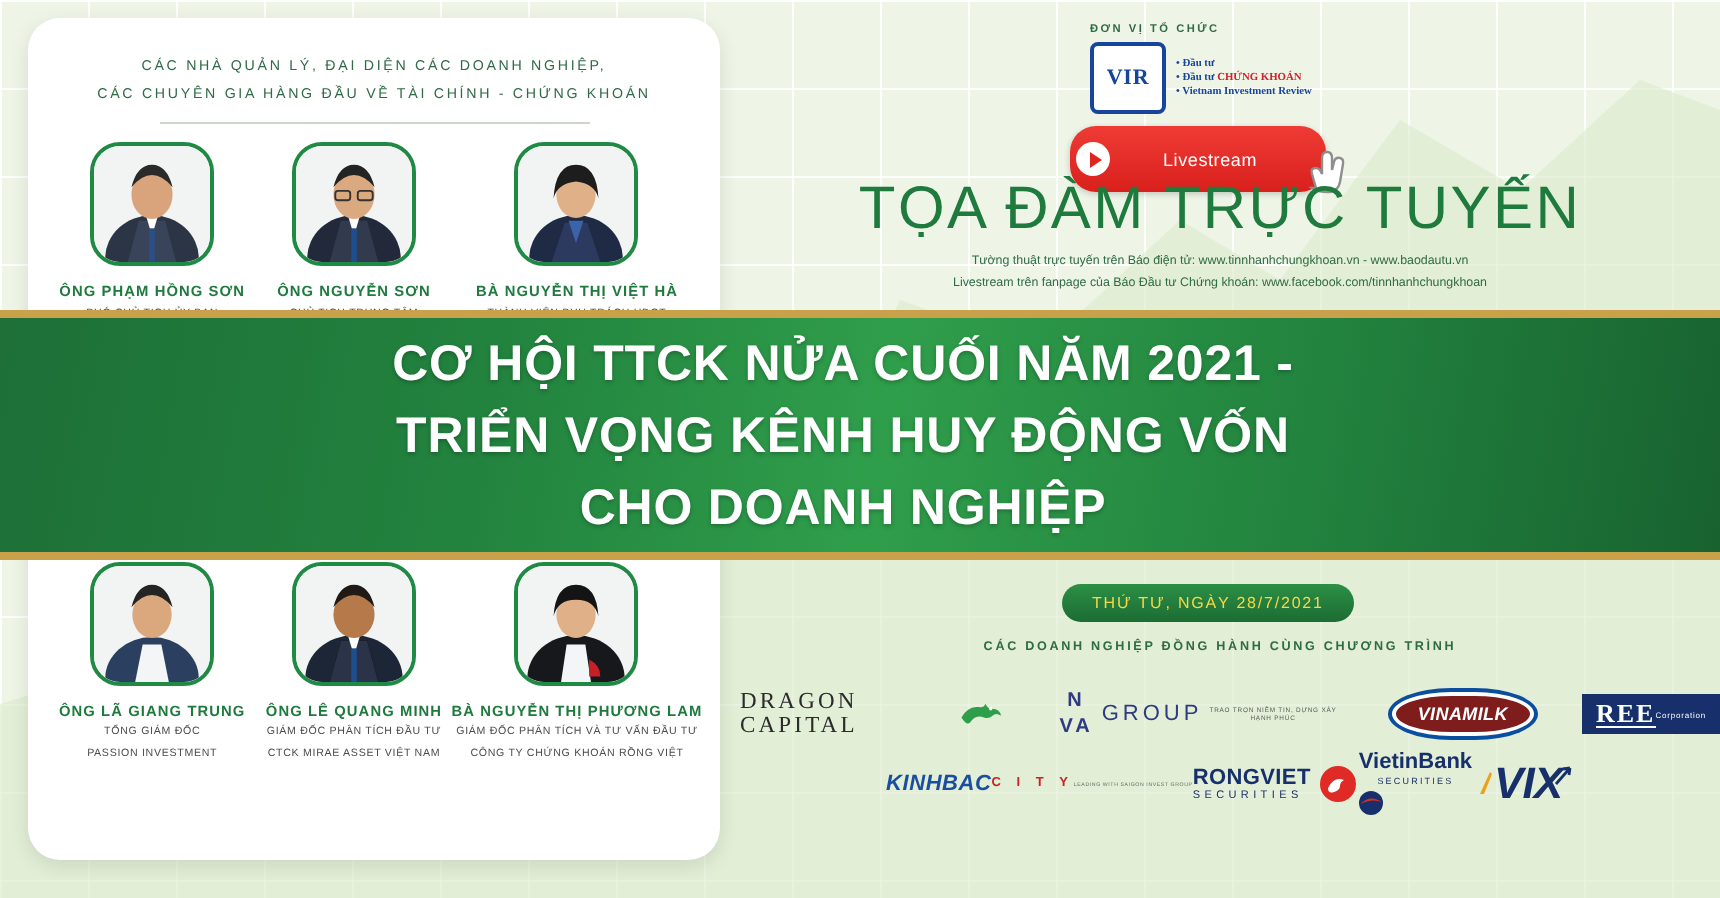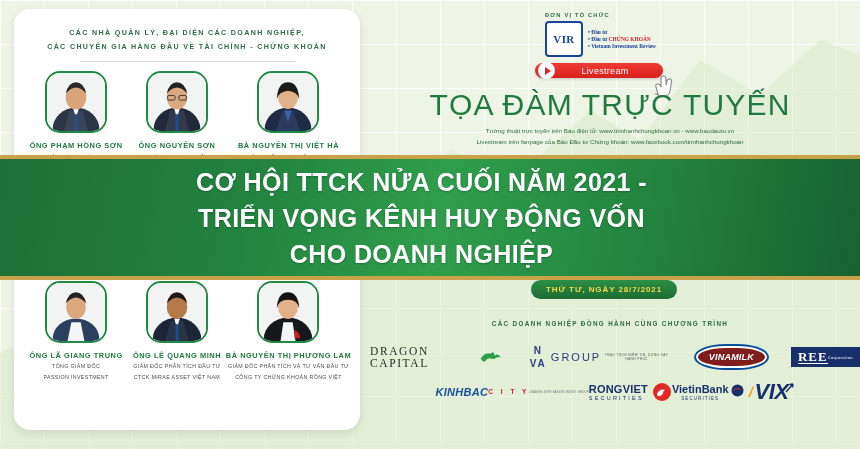--- a/index.html
+++ b/index.html
@@ -24,21 +24,21 @@
   
   #speaker-card {
     position:absolute; left:14px; top:9px;
     width:346px; height:421px;
     background:#fff; border-radius:16px;
     box-shadow:0 3px 10px rgba(0,0,0,.10);
     padding:17px 10px 0 10px;
   }
   .card-head { text-align:center; }
   .card-head div {
-    font-size:7.1px; letter-spacing:1.35px; font-weight:bold;
+    font-size:7.1px; letter-spacing:1.35px; font-weight:normal;
     color:#2f6b45; line-height:14px; white-space:nowrap;
   }
   .card-rule {
     width:215px; height:1px; background:#cdd6c9;
     margin:7px auto 0 auto;
   }
 
   .spk-grid {
     display:grid; grid-template-columns:repeat(3,1fr);
     row-gap:4px; margin-top:9px;
@@ -79,21 +79,21 @@
     letter-spacing:.4px; font-family:"Liberation Serif", serif;
   }
   .vir-lines div {
     font-size:5.4px; line-height:7px; color:#17459b;
     font-family:"Liberation Serif", serif; font-weight:bold; white-space:nowrap;
   }
   .vir-lines .ck { color:#d12026; }
 
   #livestream-btn {
     position:absolute; left:175px; top:63px;
-    width:128px; height:15px;
+    width:128px; height:33px;
     background:linear-gradient(180deg,#ef3b35,#d9201c);
     border-radius:13px; display:flex; align-items:center;
     box-shadow:0 1px 3px rgba(0,0,0,.2);
   }
   #livestream-btn .play {
     width:17px; height:17px; border-radius:50%; background:#fff;
     margin-left:3px; display:flex; align-items:center; justify-content:center;
     flex:none;
   }
   #livestream-btn .play i {
@@ -126,23 +126,23 @@
     border-top:4px solid #c9a14a; border-bottom:4px solid #c9a14a;
     display:flex; align-items:center; justify-content:center;
   }
   #banner .btxt {
     text-align:center; color:#fff; font-size:25px; font-weight:bold;
     line-height:36px; letter-spacing:.4px;
     text-shadow:0 1px 2px rgba(0,0,0,.25); white-space:nowrap;
   }
 
   #date-badge {
-    position:absolute; left:171px; top:280px;
+    position:absolute; left:171px; top:292px;
     background:linear-gradient(180deg,#2c8f45,#1c6c33);
-    color:#f5d94a; font-size:8px; font-weight:bold; letter-spacing:.9px;
+    color:#f5d94a; font-size:8px; font-weight:normal; letter-spacing:.9px;
     padding:5px 15px; border-radius:11px; white-space:nowrap;
   }
   #partners-label {
     position:absolute; left:0; top:320px; width:500px; text-align:center;
     font-size:6.3px; font-weight:bold; letter-spacing:1.35px; color:#2f6b45;
     white-space:nowrap;
   }
 
   #logos { position:absolute; left:10px; top:338px; width:490px; }
   .logo-row { display:flex; align-items:center; justify-content:center; }
@@ -173,21 +173,21 @@
                   font-style:italic; letter-spacing:.3px; line-height:11px; }
   .l-kinhbac .b { color:#cf2027; font-size:6.5px; font-weight:bold;
                   letter-spacing:3px; line-height:8px; }
   .l-kinhbac .c { color:#6b6b6b; font-size:2.6px; letter-spacing:.3px; }
 
   .l-rongviet { display:flex; align-items:center; gap:4px; }
   .l-rongviet .t1 { color:#17306b; font-size:11px; font-weight:bold;
                     letter-spacing:.2px; line-height:11px; }
   .l-rongviet .t2 { color:#17306b; font-size:5.5px; letter-spacing:2.2px; }
 
-  .l-vtb { display:flex; align-items:flex-start; gap:2px; }
+  .l-vtb { display:flex; align-items:flex-start; gap:2px;flex-direction:column; }
   .l-vtb .t1 { color:#17306b; font-size:11px; font-weight:bold; line-height:11px; }
   .l-vtb .t2 { color:#17306b; font-size:4.5px; letter-spacing:1.1px;
                text-align:center; margin-top:1px; }
 
   .l-mirae { }
   .l-mirae .t1 { color:#17306b; font-size:10px; font-weight:bold;
                  font-style:italic; letter-spacing:.4px; line-height:10px; }
   .l-mirae .t2 { color:#17306b; font-size:4.2px; letter-spacing:.4px; }
 
   .l-vix { color:#17306b; font-size:22px; font-weight:bold;

